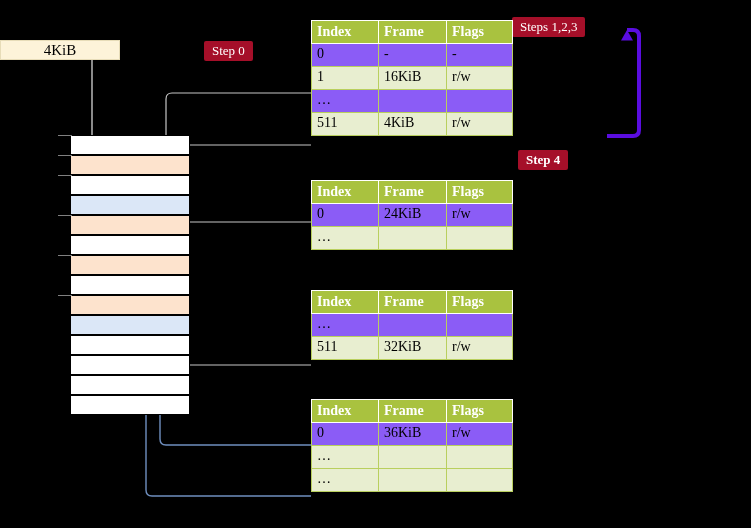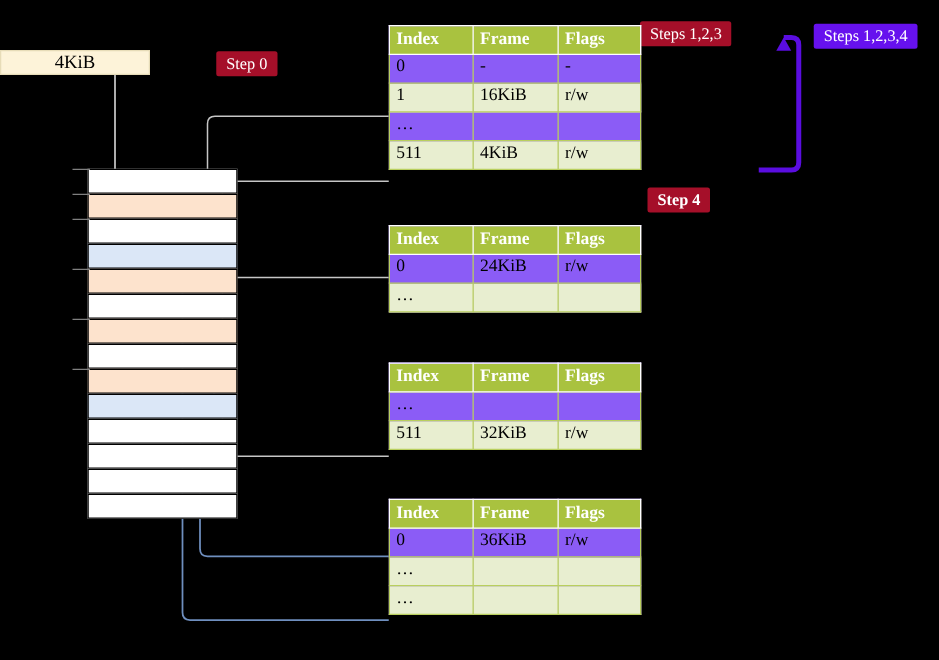--- a/index.html
+++ b/index.html
@@ -54,21 +54,21 @@
     font-size: 13px;
     line-height: 17px;
     padding: 1px 8px 2px 8px;
     box-sizing: border-box;
     white-space: nowrap;
     border-radius: 2px;
   }
   .badge-crimson { background: #a50f29; }
   .badge-violet  { background: #6611ee; }
 
-  #badge-step0     { left: 173px; top: 41px; }
+  #badge-step0     { left: 204px; top: 41px; }
   #badge-step4     { left: 518px; top: 150px; font-weight: bold; }
   #badge-steps123  { left: 512px; top: 17px; }
   #badge-steps1234 { left: 651px; top: 19px; }
 
   
   #memory {
     position: absolute;
     left: 70px;
     top: 135px;
     width: 120px;
@@ -190,21 +190,20 @@
   <div class="size-box">
     <span>4KiB</span>
   </div>
 
   <div id="badge-step0" class="badge badge-crimson">Step 0</div>
 
   <div id="badge-step4" class="badge badge-crimson">Step 4</div>
 
   <div id="badge-steps123" class="badge badge-crimson">Steps 1,2,3</div>
 
-  <div id="badge-steps1234" class="badge badge-violet">Steps 1,2,3,4</div>
 
   <div id="memory">
       <div class="mem-row" style="top: 0px;"></div>
       <div class="mem-tick" style="top: 0px; left: -12px;"></div>
       <div class="mem-row orange" style="top: 20px;"></div>
       <div class="mem-tick" style="top: 20px; left: -12px;"></div>
       <div class="mem-row" style="top: 40px;"></div>
       <div class="mem-tick" style="top: 40px; left: -12px;"></div>
       <div class="mem-row blue" style="top: 60px;"></div>
       <div class="mem-row orange" style="top: 80px;"></div>

